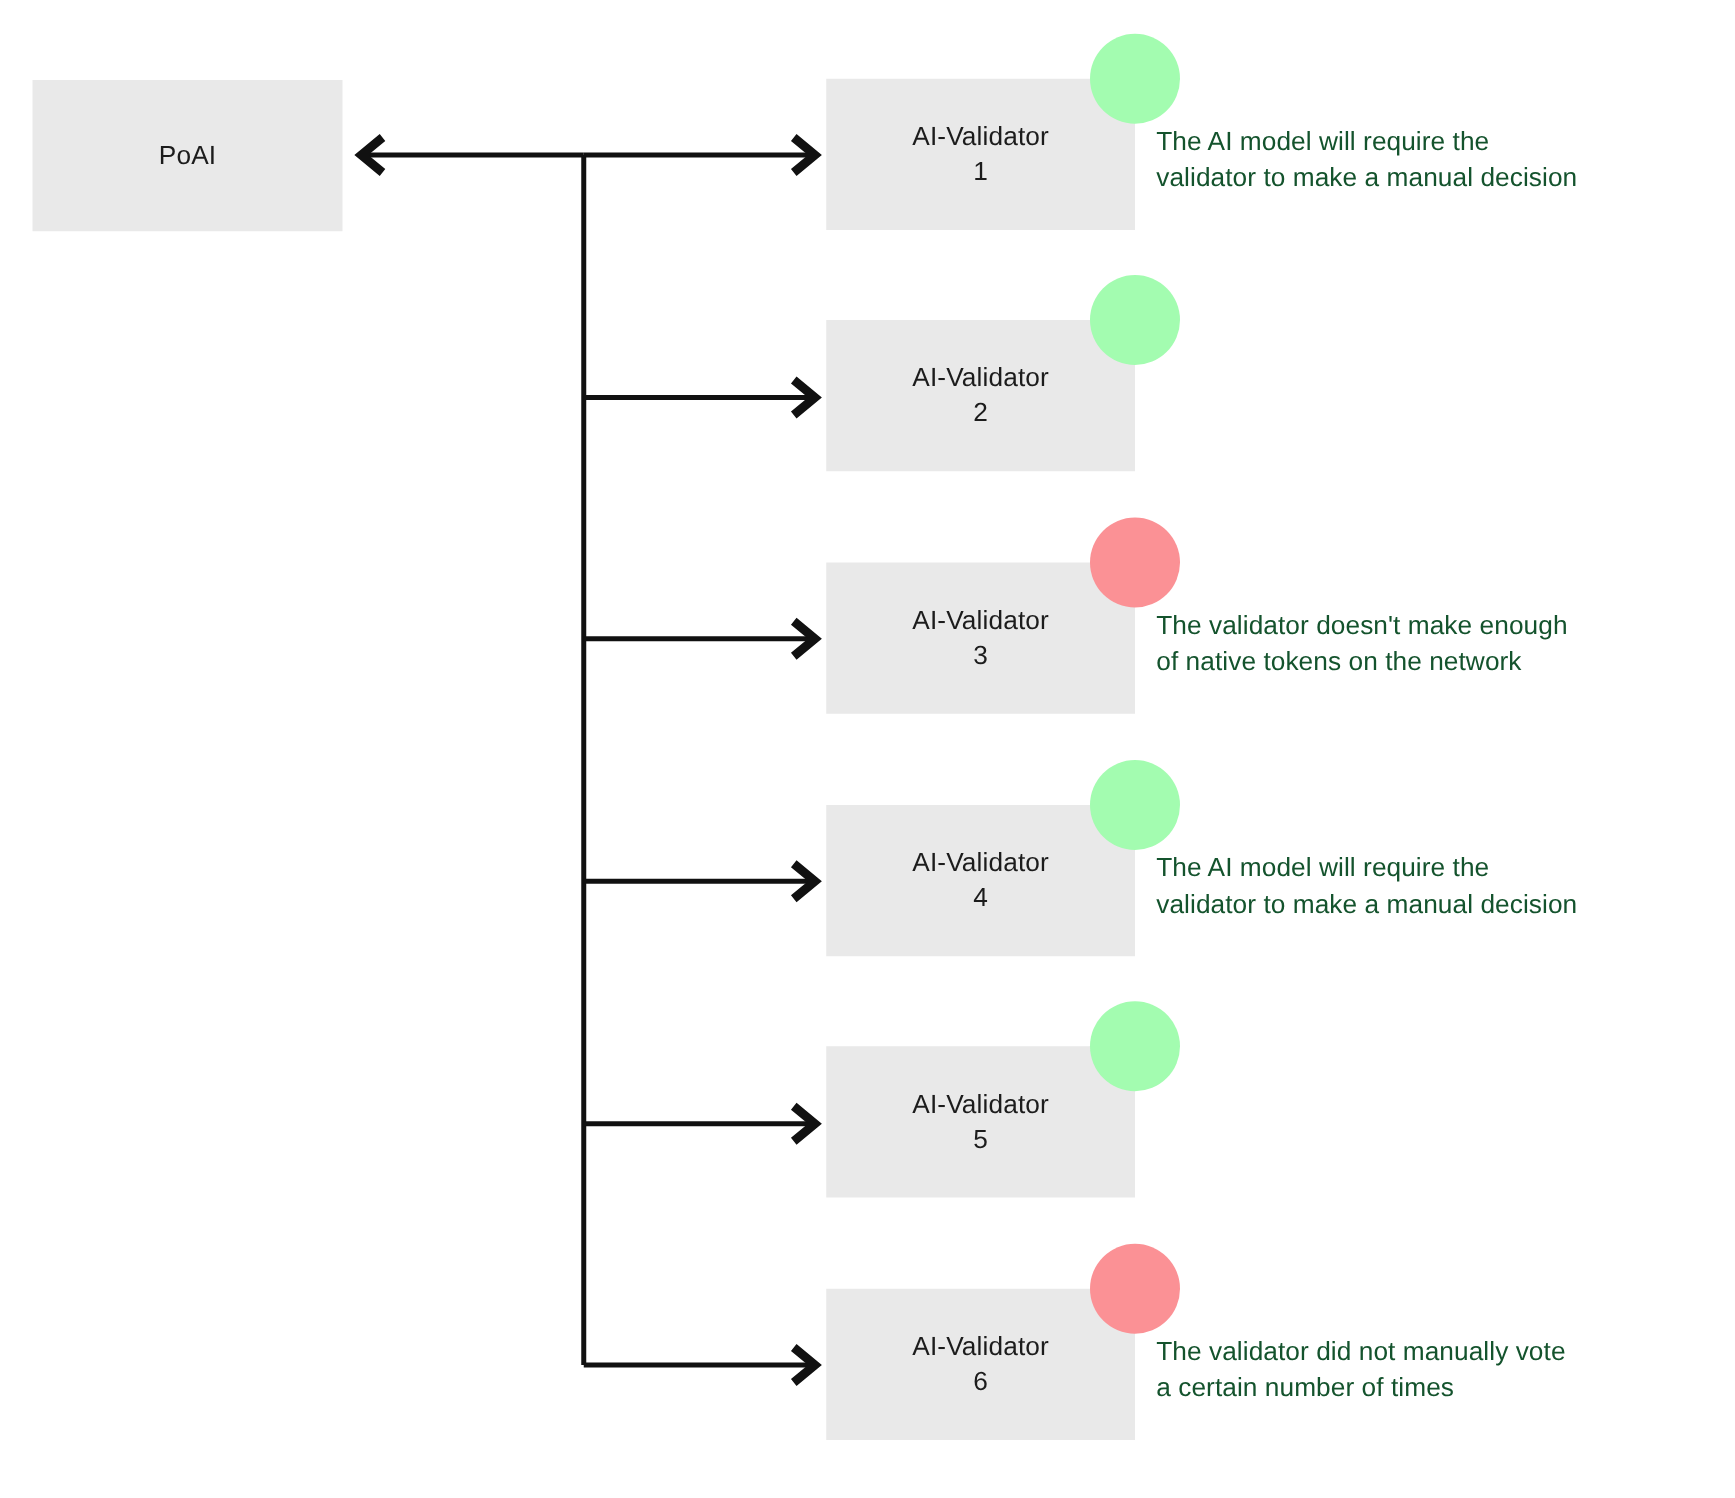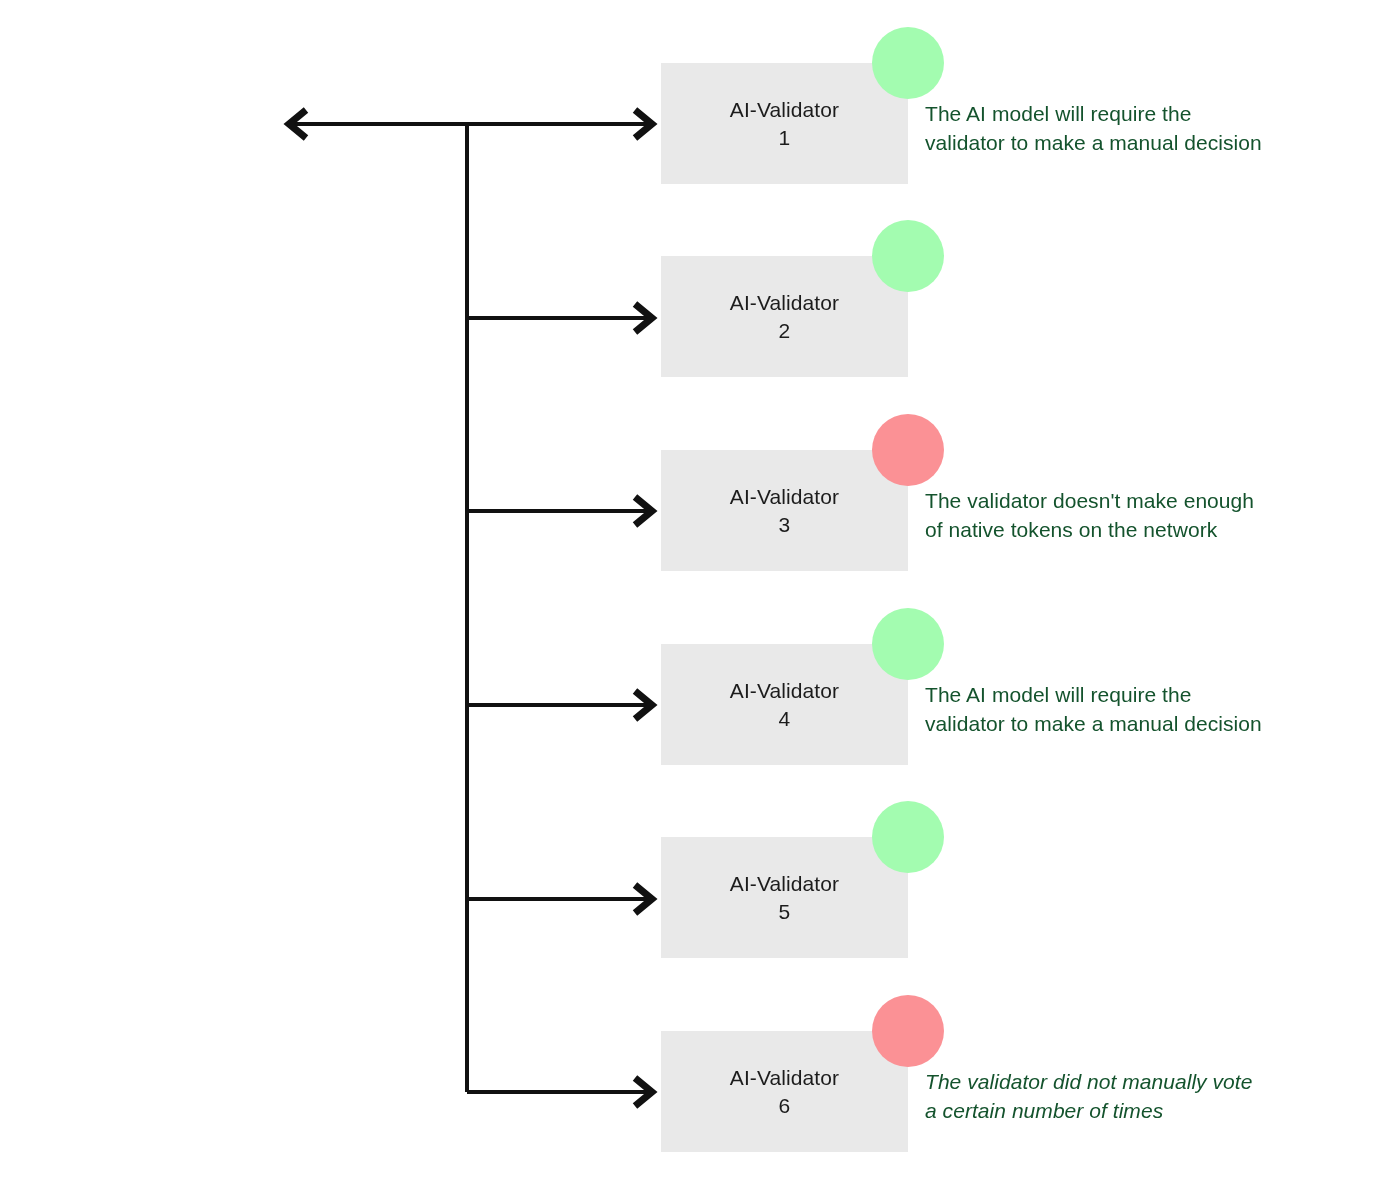--- a/index.html
+++ b/index.html
@@ -100,20 +100,23 @@
         <polyline points="306,110 289,124 306,138"></polyline>
         <polyline points="635,110 652,124 635,138"></polyline>
         <polyline points="635,304 652,318 635,332"></polyline>
         <polyline points="635,497 652,511 635,525"></polyline>
         <polyline points="635,691 652,705 635,719"></polyline>
         <polyline points="635,885 652,899 635,913"></polyline>
         <polyline points="635,1078 652,1092 635,1106"></polyline>
       </g>
   </svg>
 
+  <div class="node-box" id="poai-box">
+    <span class="node-label">PoAI</span>
+  </div>
 
   <div id="validator-layer">
       <div class="node-box validator-box" style="top: 63px;">
         <span class="node-label">AI-Validator
 1</span>
       </div>
       <div class="status-circle" style="left: 872px; top: 27px; background: rgb(163, 252, 176);"></div>
       <div class="annotation" style="top: 99px;">The AI model will require the
 validator to make a manual decision</div>
       <div class="node-box validator-box" style="top: 256px;">
@@ -138,17 +141,17 @@
       <div class="node-box validator-box" style="top: 837px;">
         <span class="node-label">AI-Validator
 5</span>
       </div>
       <div class="status-circle" style="left: 872px; top: 801px; background: rgb(163, 252, 176);"></div>
       <div class="node-box validator-box" style="top: 1031px;">
         <span class="node-label">AI-Validator
 6</span>
       </div>
       <div class="status-circle" style="left: 872px; top: 995px; background: rgb(251, 145, 149);"></div>
-      <div class="annotation" style="top: 1067px; font-style: italic;">The validator did not manually vote
+      <div class="annotation" style="top: 1067px;">The validator did not manually vote
 a certain number of times</div>
     </div>
 
 </div>
 
 </body></html>

